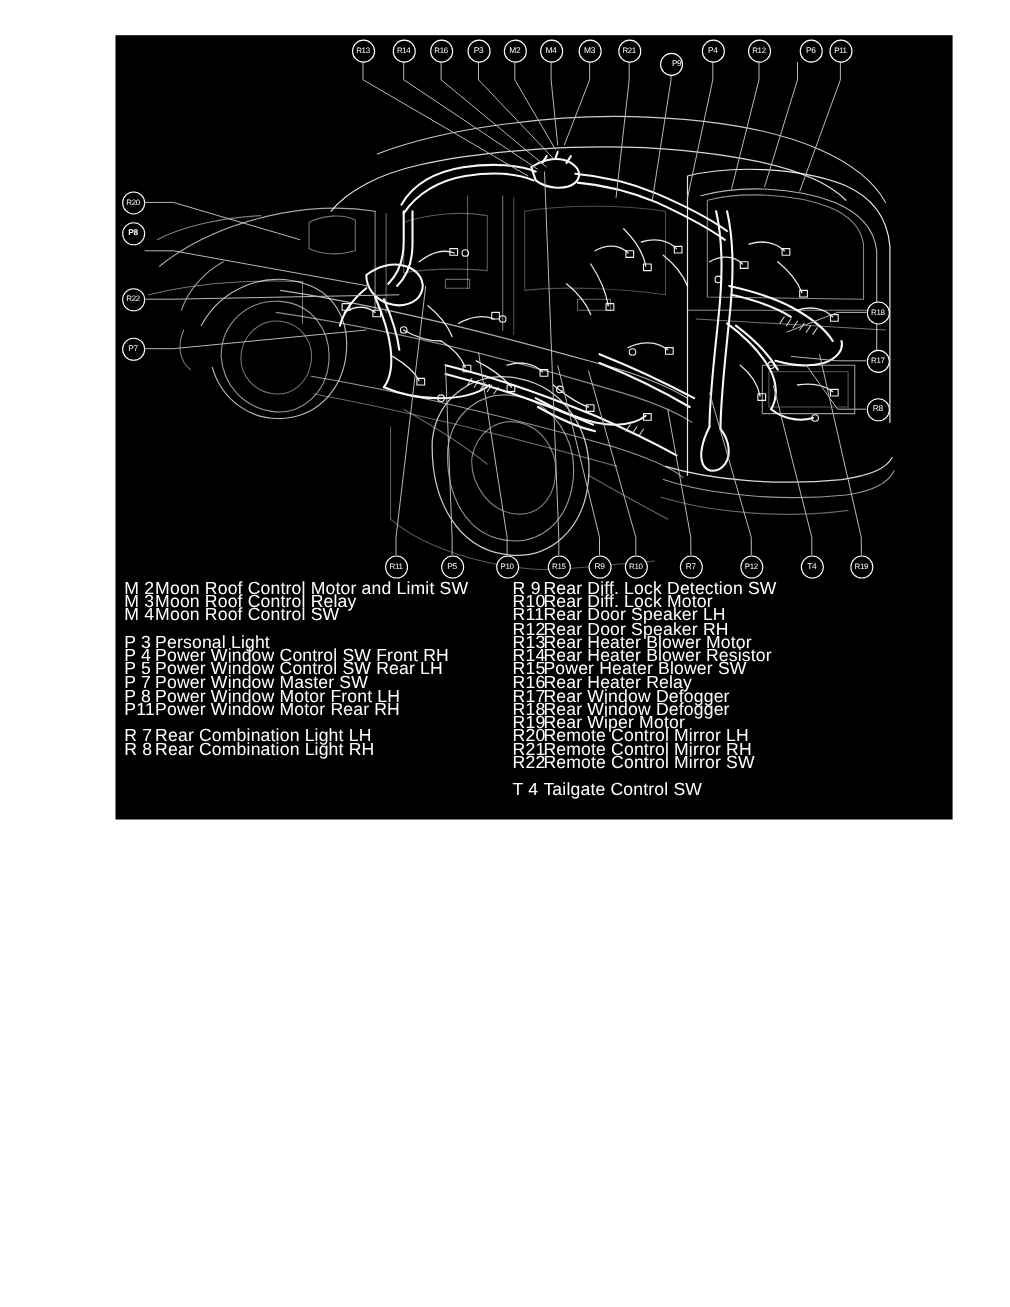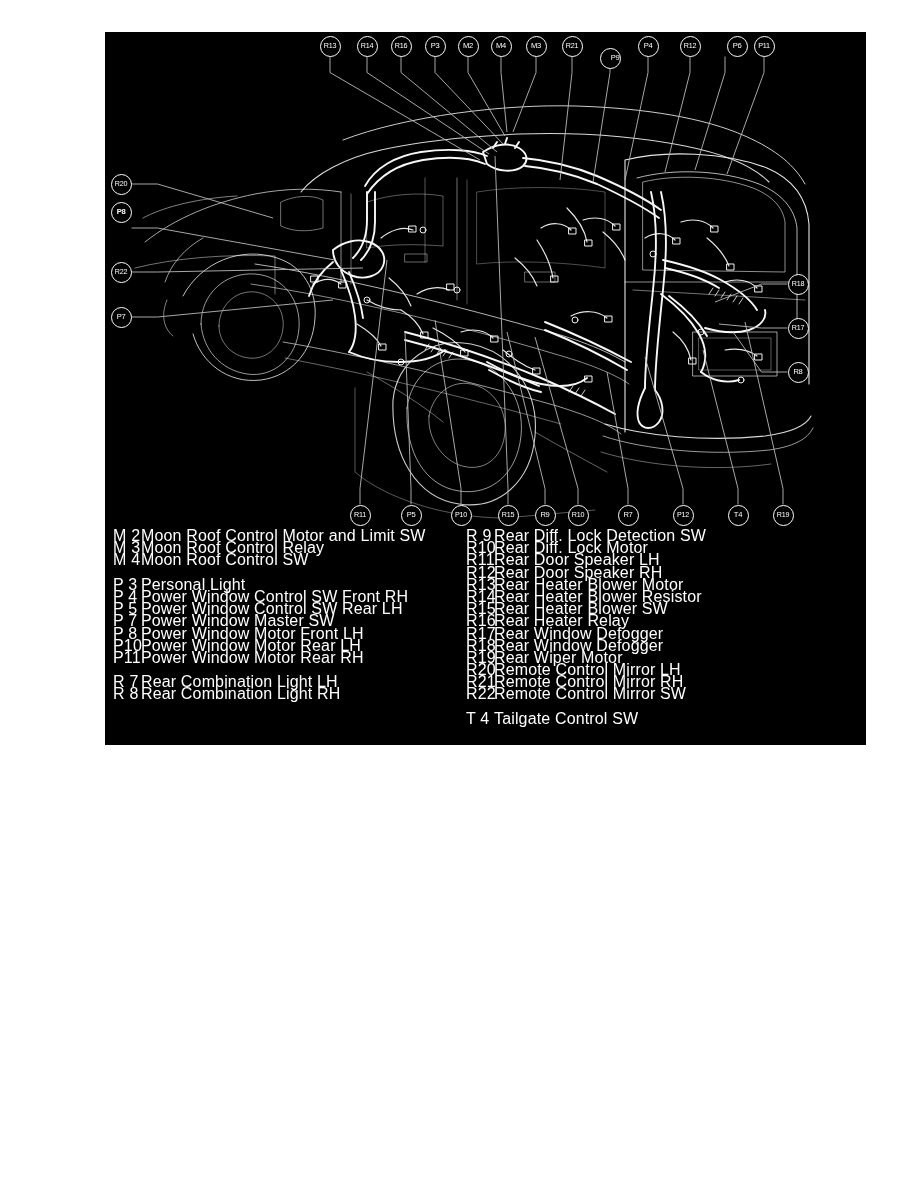--- a/index.html
+++ b/index.html
@@ -290,34 +290,33 @@
     <div class="legend-col left" id="legend-left">
         <div class="leg-row"><span class="code">M 2</span><span class="desc">Moon Roof Control Motor and Limit SW</span></div>
         <div class="leg-row"><span class="code">M 3</span><span class="desc">Moon Roof Control Relay</span></div>
         <div class="leg-row"><span class="code">M 4</span><span class="desc">Moon Roof Control SW</span></div>
         <div class="leg-gap"></div>
         <div class="leg-row"><span class="code">P 3</span><span class="desc">Personal  Light</span></div>
         <div class="leg-row"><span class="code">P 4</span><span class="desc">Power Window Control SW Front RH</span></div>
         <div class="leg-row"><span class="code">P 5</span><span class="desc">Power Window Control SW Rear LH</span></div>
         <div class="leg-row"><span class="code">P 7</span><span class="desc">Power Window Master SW</span></div>
         <div class="leg-row"><span class="code">P 8</span><span class="desc">Power Window Motor Front LH</span></div>
-        <div class="leg-row"><span class="code">P10</span><span class="desc">Power Window Motor Rear LH</span></div>
         <div class="leg-row"><span class="code">P11</span><span class="desc">Power Window Motor Rear RH</span></div>
         <div class="leg-gap"></div>
         <div class="leg-row"><span class="code">R 7</span><span class="desc">Rear Combination Light LH</span></div>
         <div class="leg-row"><span class="code">R 8</span><span class="desc">Rear Combination Light RH</span></div>
       </div>
     <div class="legend-col right" id="legend-right">
         <div class="leg-row"><span class="code">R 9</span><span class="desc">Rear Diff. Lock Detection SW</span></div>
         <div class="leg-row"><span class="code">R10</span><span class="desc">Rear Diff. Lock Motor</span></div>
         <div class="leg-row"><span class="code">R11</span><span class="desc">Rear Door Speaker LH</span></div>
         <div class="leg-row"><span class="code">R12</span><span class="desc">Rear Door Speaker RH</span></div>
         <div class="leg-row"><span class="code">R13</span><span class="desc">Rear Heater Blower Motor</span></div>
         <div class="leg-row"><span class="code">R14</span><span class="desc">Rear Heater Blower Resistor</span></div>
-        <div class="leg-row"><span class="code">R15</span><span class="desc">Rear Heater Blower SW</span></div>
+        <div class="leg-row"><span class="code">R15</span><span class="desc">Power Heater Blower SW</span></div>
         <div class="leg-row"><span class="code">R16</span><span class="desc">Rear Heater Relay</span></div>
         <div class="leg-row"><span class="code">R17</span><span class="desc">Rear Window Defogger</span></div>
         <div class="leg-row"><span class="code">R18</span><span class="desc">Rear Window Defogger</span></div>
         <div class="leg-row"><span class="code">R19</span><span class="desc">Rear Wiper Motor</span></div>
         <div class="leg-row"><span class="code">R20</span><span class="desc">Remote Control Mirror LH</span></div>
         <div class="leg-row"><span class="code">R21</span><span class="desc">Remote Control Mirror RH</span></div>
         <div class="leg-row"><span class="code">R22</span><span class="desc">Remote Control Mirror SW</span></div>
         <div class="leg-gap"></div>
         <div class="leg-row"><span class="code">T 4</span><span class="desc">Tailgate Control SW</span></div>
       </div>

